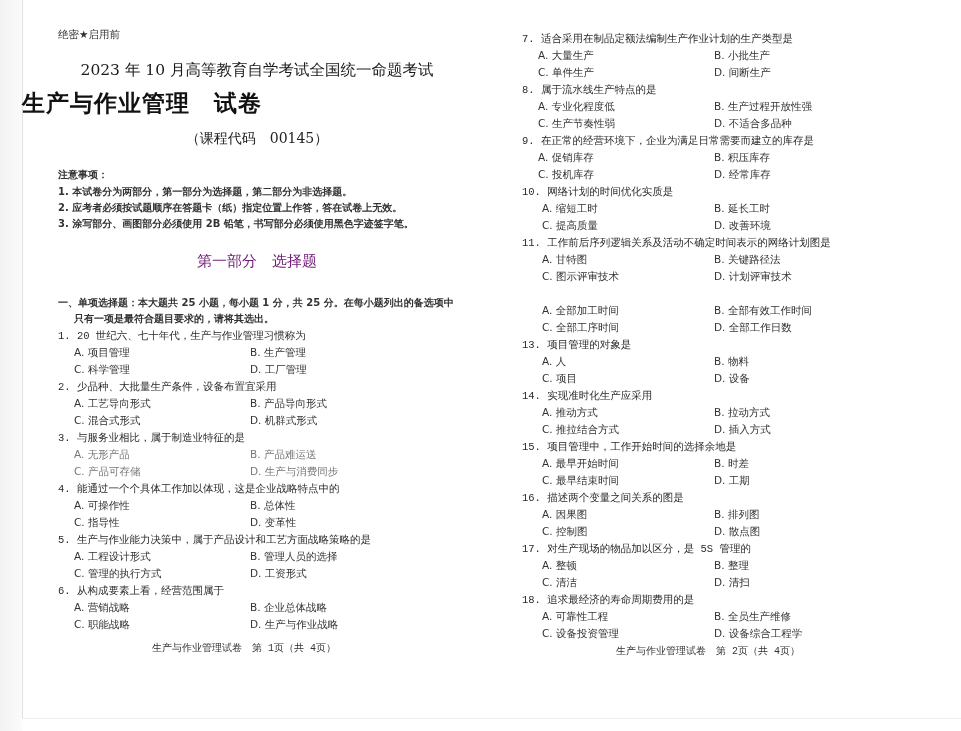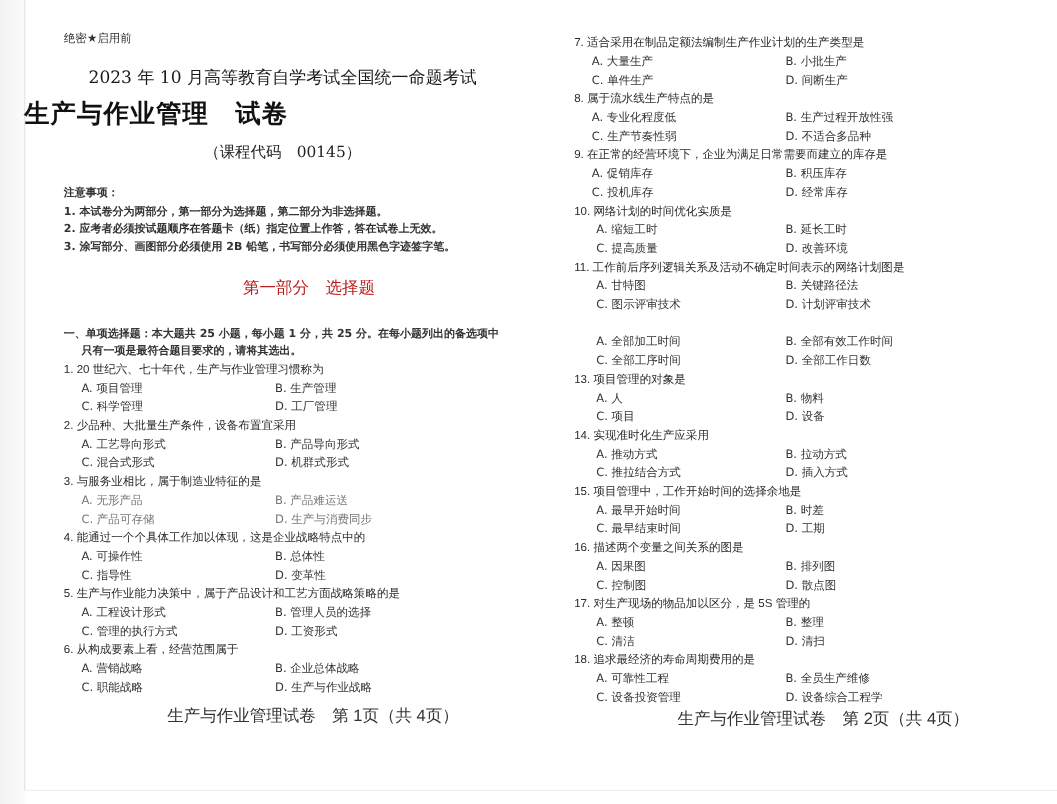--- a/index.html
+++ b/index.html
@@ -21,26 +21,26 @@
   .page { position:absolute; top:0; }
   .page-left { left:22px; width:470px; height:718px; }
   .page-right { left:492px; width:469px; height:718px; }
   .abs { position:absolute; white-space:nowrap; }
   .confidential { left:36px; top:28px; font-size:10.5px; font-family:"DejaVu Sans","Liberation Sans",sans-serif; font-weight:normal; color:#333; }
   .exam-title { left:0; width:470px; text-align:center; top:60px; font-size:15.5px; color:#1a1a1a; }
   .paper-title { left:0; width:470px; top:88px; font-size:23px; font-weight:bold; letter-spacing:1px; color:#111; font-family:"DejaVu Sans","Liberation Sans",sans-serif; }
   .course-code { left:0; width:470px; text-align:center; top:130px; font-size:14px; color:#222; }
   .notes-title { left:36px; top:168px; font-size:10px; font-family:"DejaVu Sans","Liberation Sans",sans-serif; font-weight:bold; color:#333; }
   .note { left:36px; font-size:10px; font-family:"DejaVu Sans","Liberation Sans",sans-serif; font-weight:bold; color:#333; }
-  .section-title { left:0; width:470px; text-align:center; top:252px; font-size:15px; color:#b91c1c; font-family:Liberation Mono, monospace;margin-left:24px; }
+  .section-title { left:0; width:470px; text-align:center; top:252px; font-size:15px; color:#701a75; font-family:Liberation Mono, monospace; }
   .instr { font-size:10px; font-family:"DejaVu Sans","Liberation Sans",sans-serif; font-weight:bold; color:#333; }
-  .q { font-size:10.5px; color:#2a2a2a; font-family:Liberation Sans, sans-serif; }
+  .q { font-size:10.5px; color:#2a2a2a; font-family:Liberation Mono, monospace; }
   .opt { font-size:10.5px; color:#333; font-family:"DejaVu Sans","Liberation Sans",sans-serif; }
   .faded { color:#777; }
-  .footer { font-size:15px; color:#333; font-family:Liberation Sans, sans-serif; }
+  .footer { font-size:10px; color:#333; font-family:Liberation Mono, monospace; }
 </style>
 </head>
 <body>
 
 <div class="scan-edge-left"></div>
 
 <div class="page page-left">
   <div class="abs confidential">绝密★启用前</div>
   <div class="abs exam-title">2023 年 10 月高等教育自学考试全国统一命题考试</div>
   <div class="abs paper-title">生产与作业管理　试卷</div>

